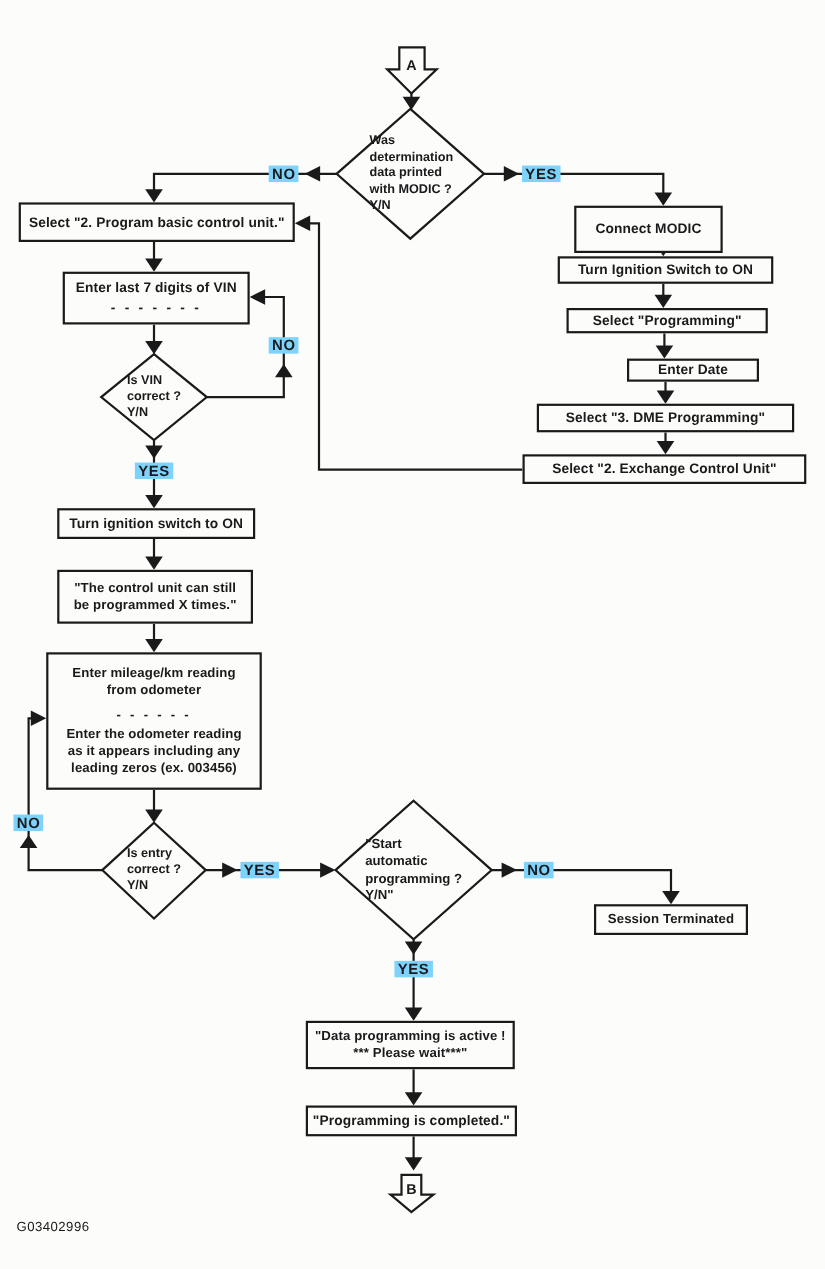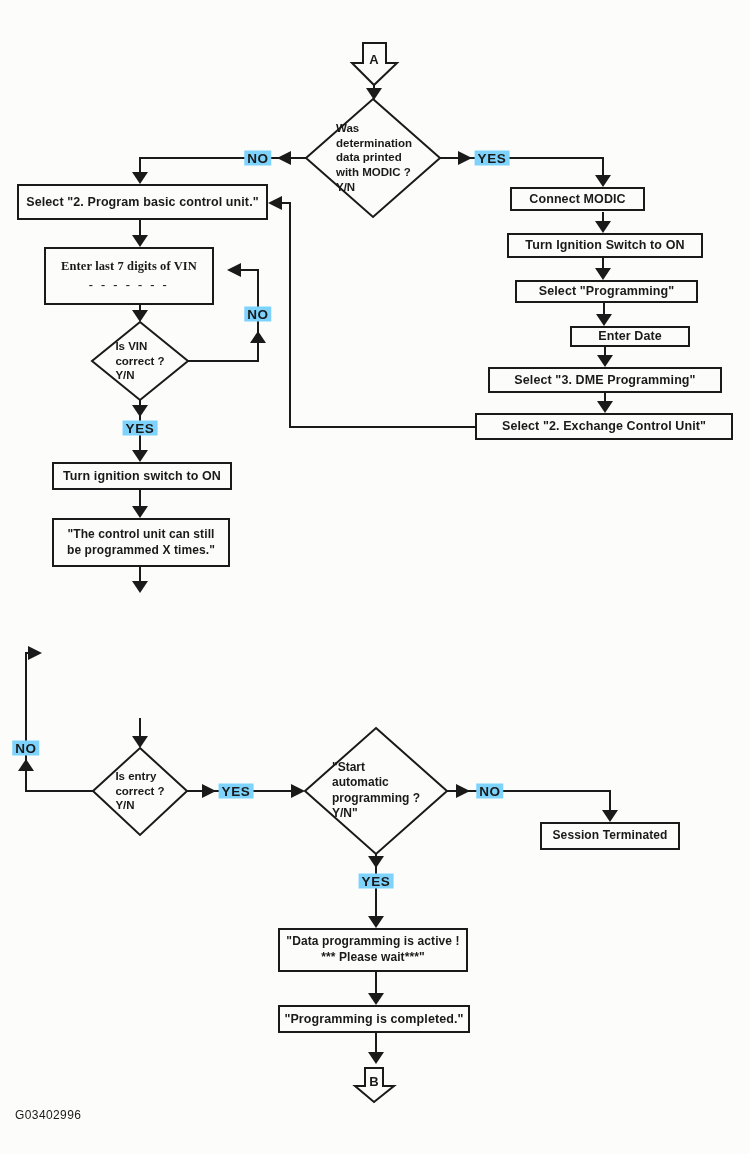--- a/index.html
+++ b/index.html
@@ -160,49 +160,57 @@
     <div class="ln">"Start</div>
     <div class="ln">automatic</div>
     <div class="ln">programming ?</div>
     <div class="ln">Y/N"</div>
   </div>
 
   <div class="pbox" style="left:17px;top:184px;width:251px;height:36px;">
     <div class="ln">Select "2. Program basic control unit."</div>
   </div>
 
-  <div class="pbox" style="left:44px;top:247px;width:170px;height:58px;font-family:Liberation Serif, serif;">
+  <div class="pbox" style="left:57px;top:247px;width:170px;height:48px;">
     <div class="ln">Enter last 7 digits of VIN</div>
     <div class="ln dashline" style="margin-top:2px;">- - - - - - -</div>
   </div>
 
   <div class="pbox" style="left:52px;top:462px;width:180px;height:28px;">
     <div class="ln">Turn ignition switch to ON</div>
   </div>
 
   <div class="pbox" style="left:52px;top:518px;width:178px;height:49px;font-size:12px;">
     <div class="ln">"The control unit can still</div>
     <div class="ln">be programmed X times."</div>
   </div>
 
+  <div class="pbox" style="left:42px;top:593px;width:196px;height:125px;font-size:12px;">
+    <div class="ln">Enter mileage/km reading</div>
+    <div class="ln">from odometer</div>
+    <div class="ln dashline">- - - - - -</div>
+    <div class="ln">Enter the odometer reading</div>
+    <div class="ln">as it appears including any</div>
+    <div class="ln">leading zeros (ex. 003456)</div>
+  </div>
 
   <div class="pbox" style="left:540px;top:822px;width:140px;height:28px;font-size:12px;align-items:center;">
     <div class="ln">Session Terminated</div>
   </div>
 
   <div class="pbox" style="left:278px;top:928px;width:190px;height:44px;font-size:12px;">
     <div class="ln">"Data programming is active !</div>
     <div class="ln">*** Please wait***"</div>
   </div>
 
   <div class="pbox" style="left:278px;top:1005px;width:192px;height:28px;">
     <div class="ln">"Programming is completed."</div>
   </div>
 
-  <div class="pbox" style="left:510px;top:187px;width:135px;height:24px;justify-content:center;">
+  <div class="pbox" style="left:522px;top:187px;width:135px;height:43px;justify-content:center;">
     <div class="ln">Connect MODIC</div>
   </div>
 
   <div class="pbox" style="left:507px;top:233px;width:196px;height:25px;">
     <div class="ln">Turn Ignition Switch to ON</div>
   </div>
 
   <div class="pbox" style="left:515px;top:280px;width:183px;height:23px;">
     <div class="ln">Select "Programming"</div>
   </div>

